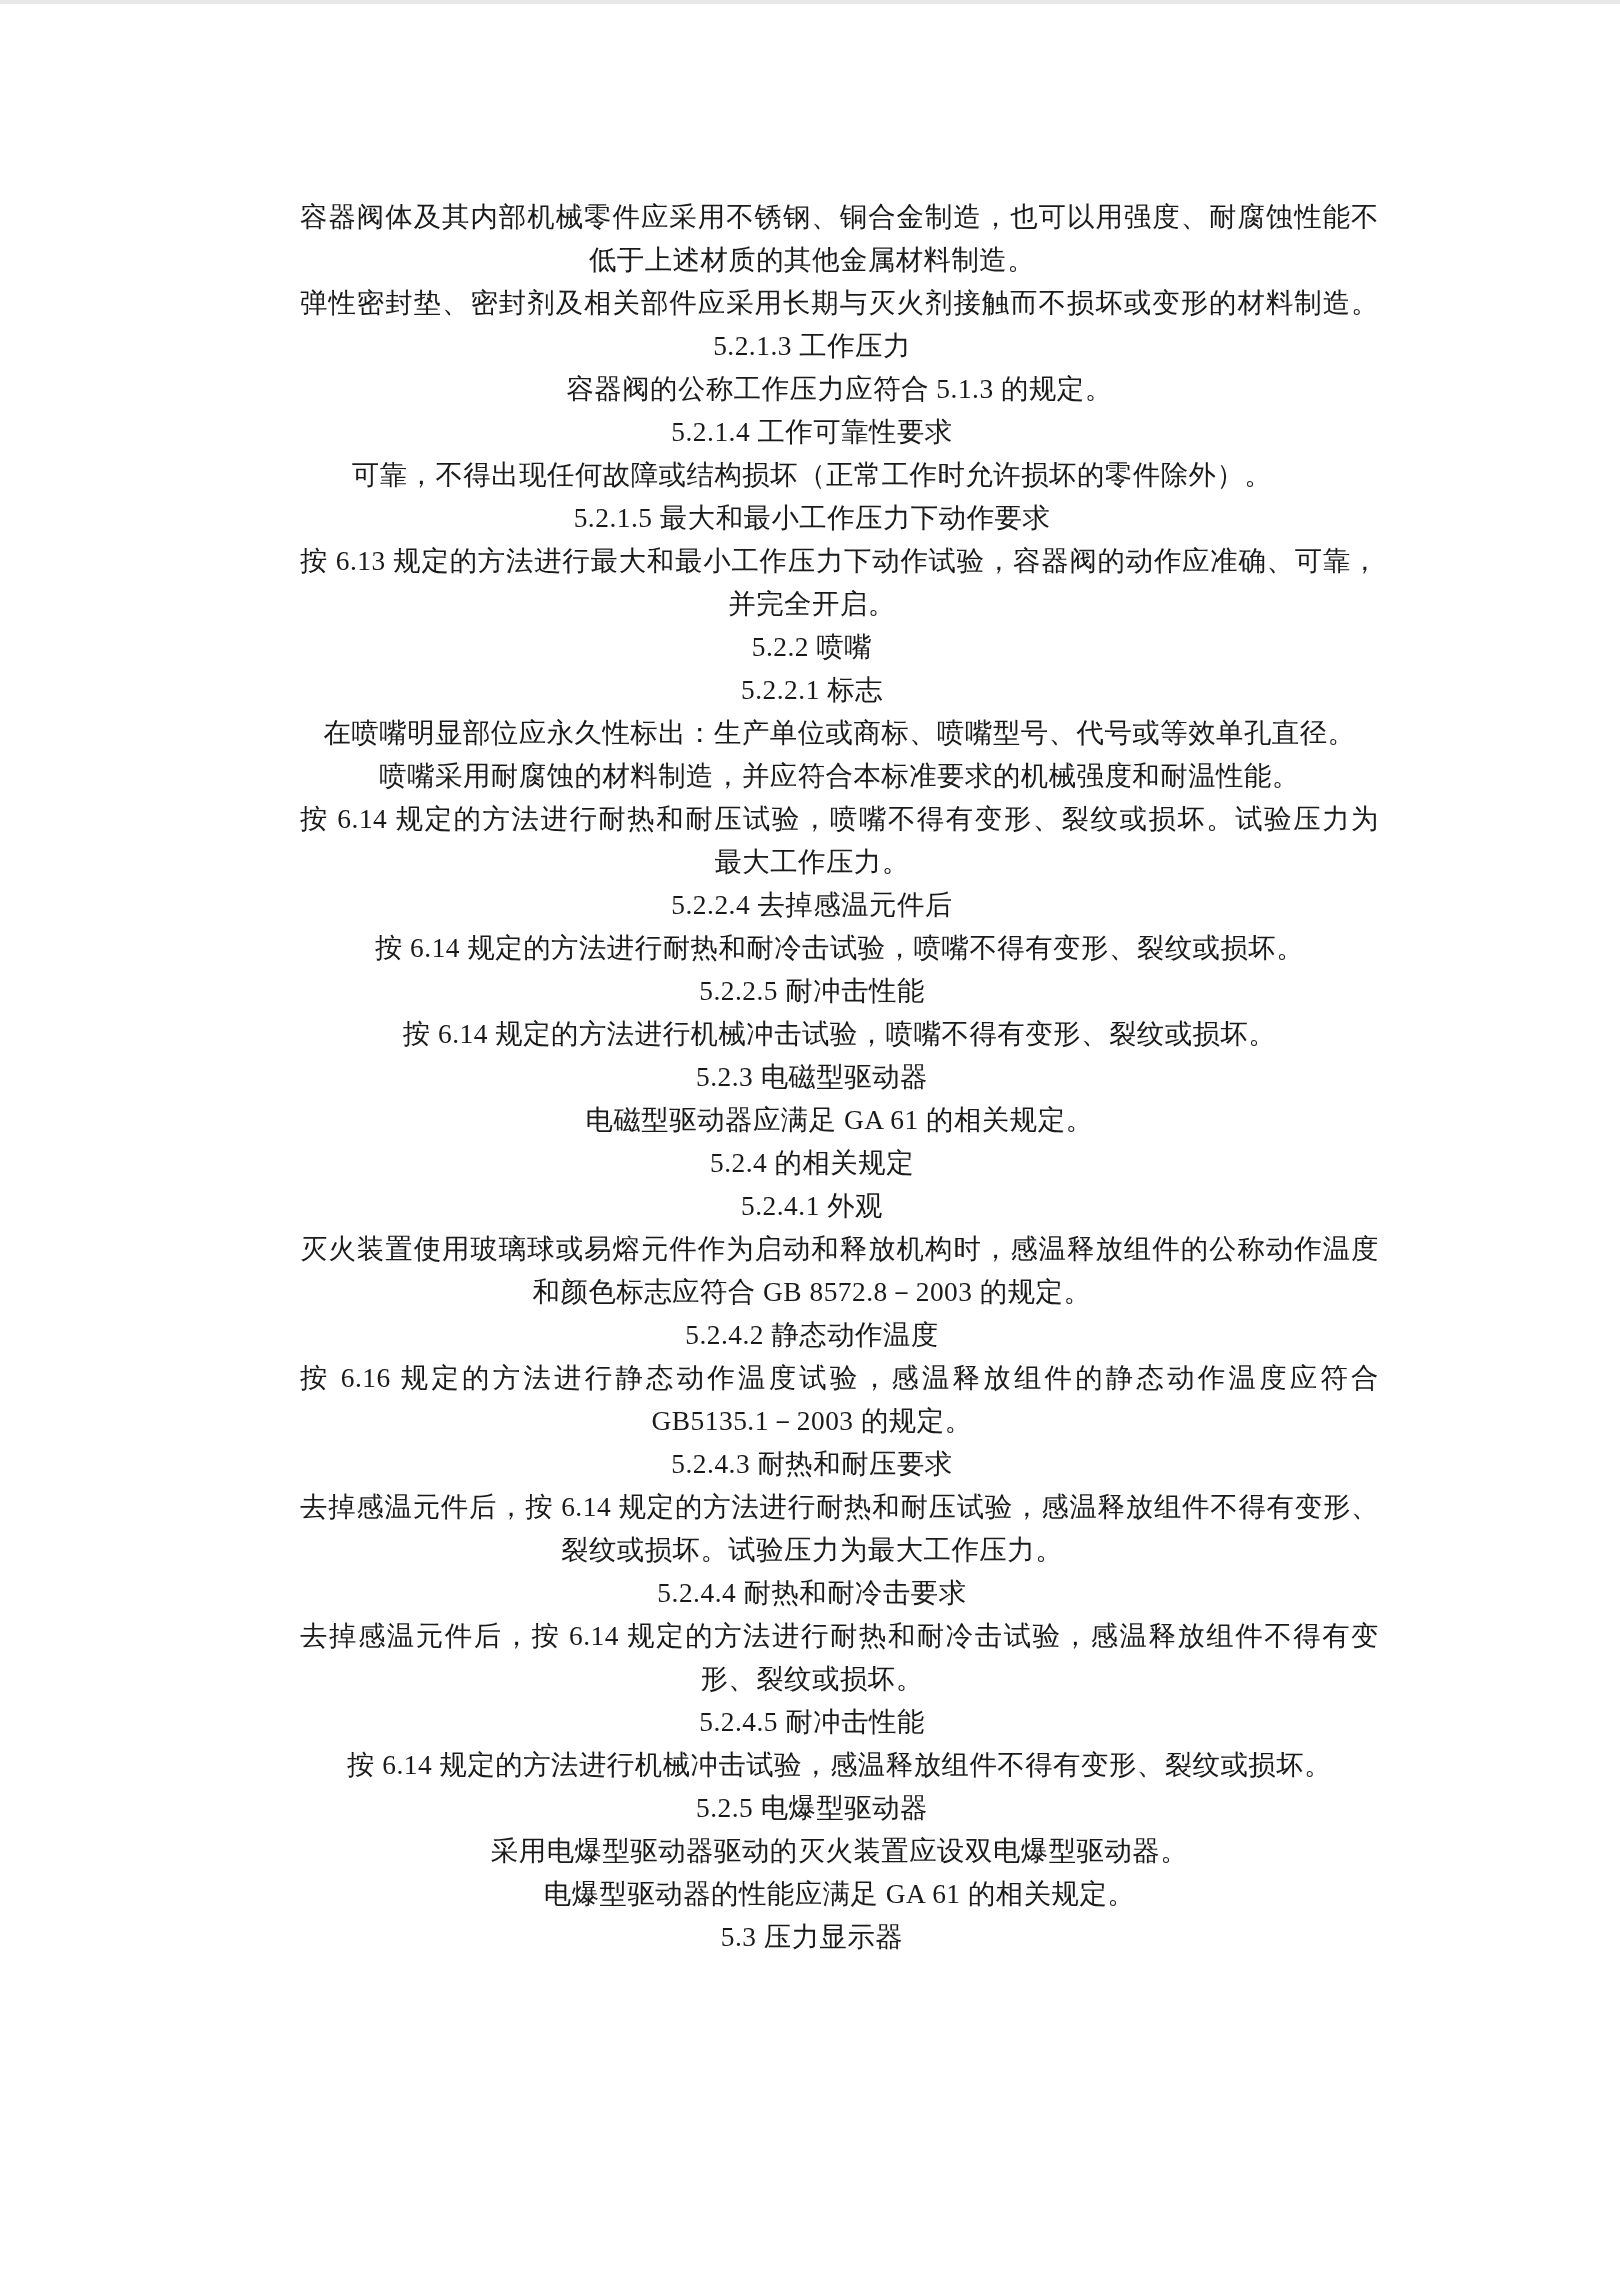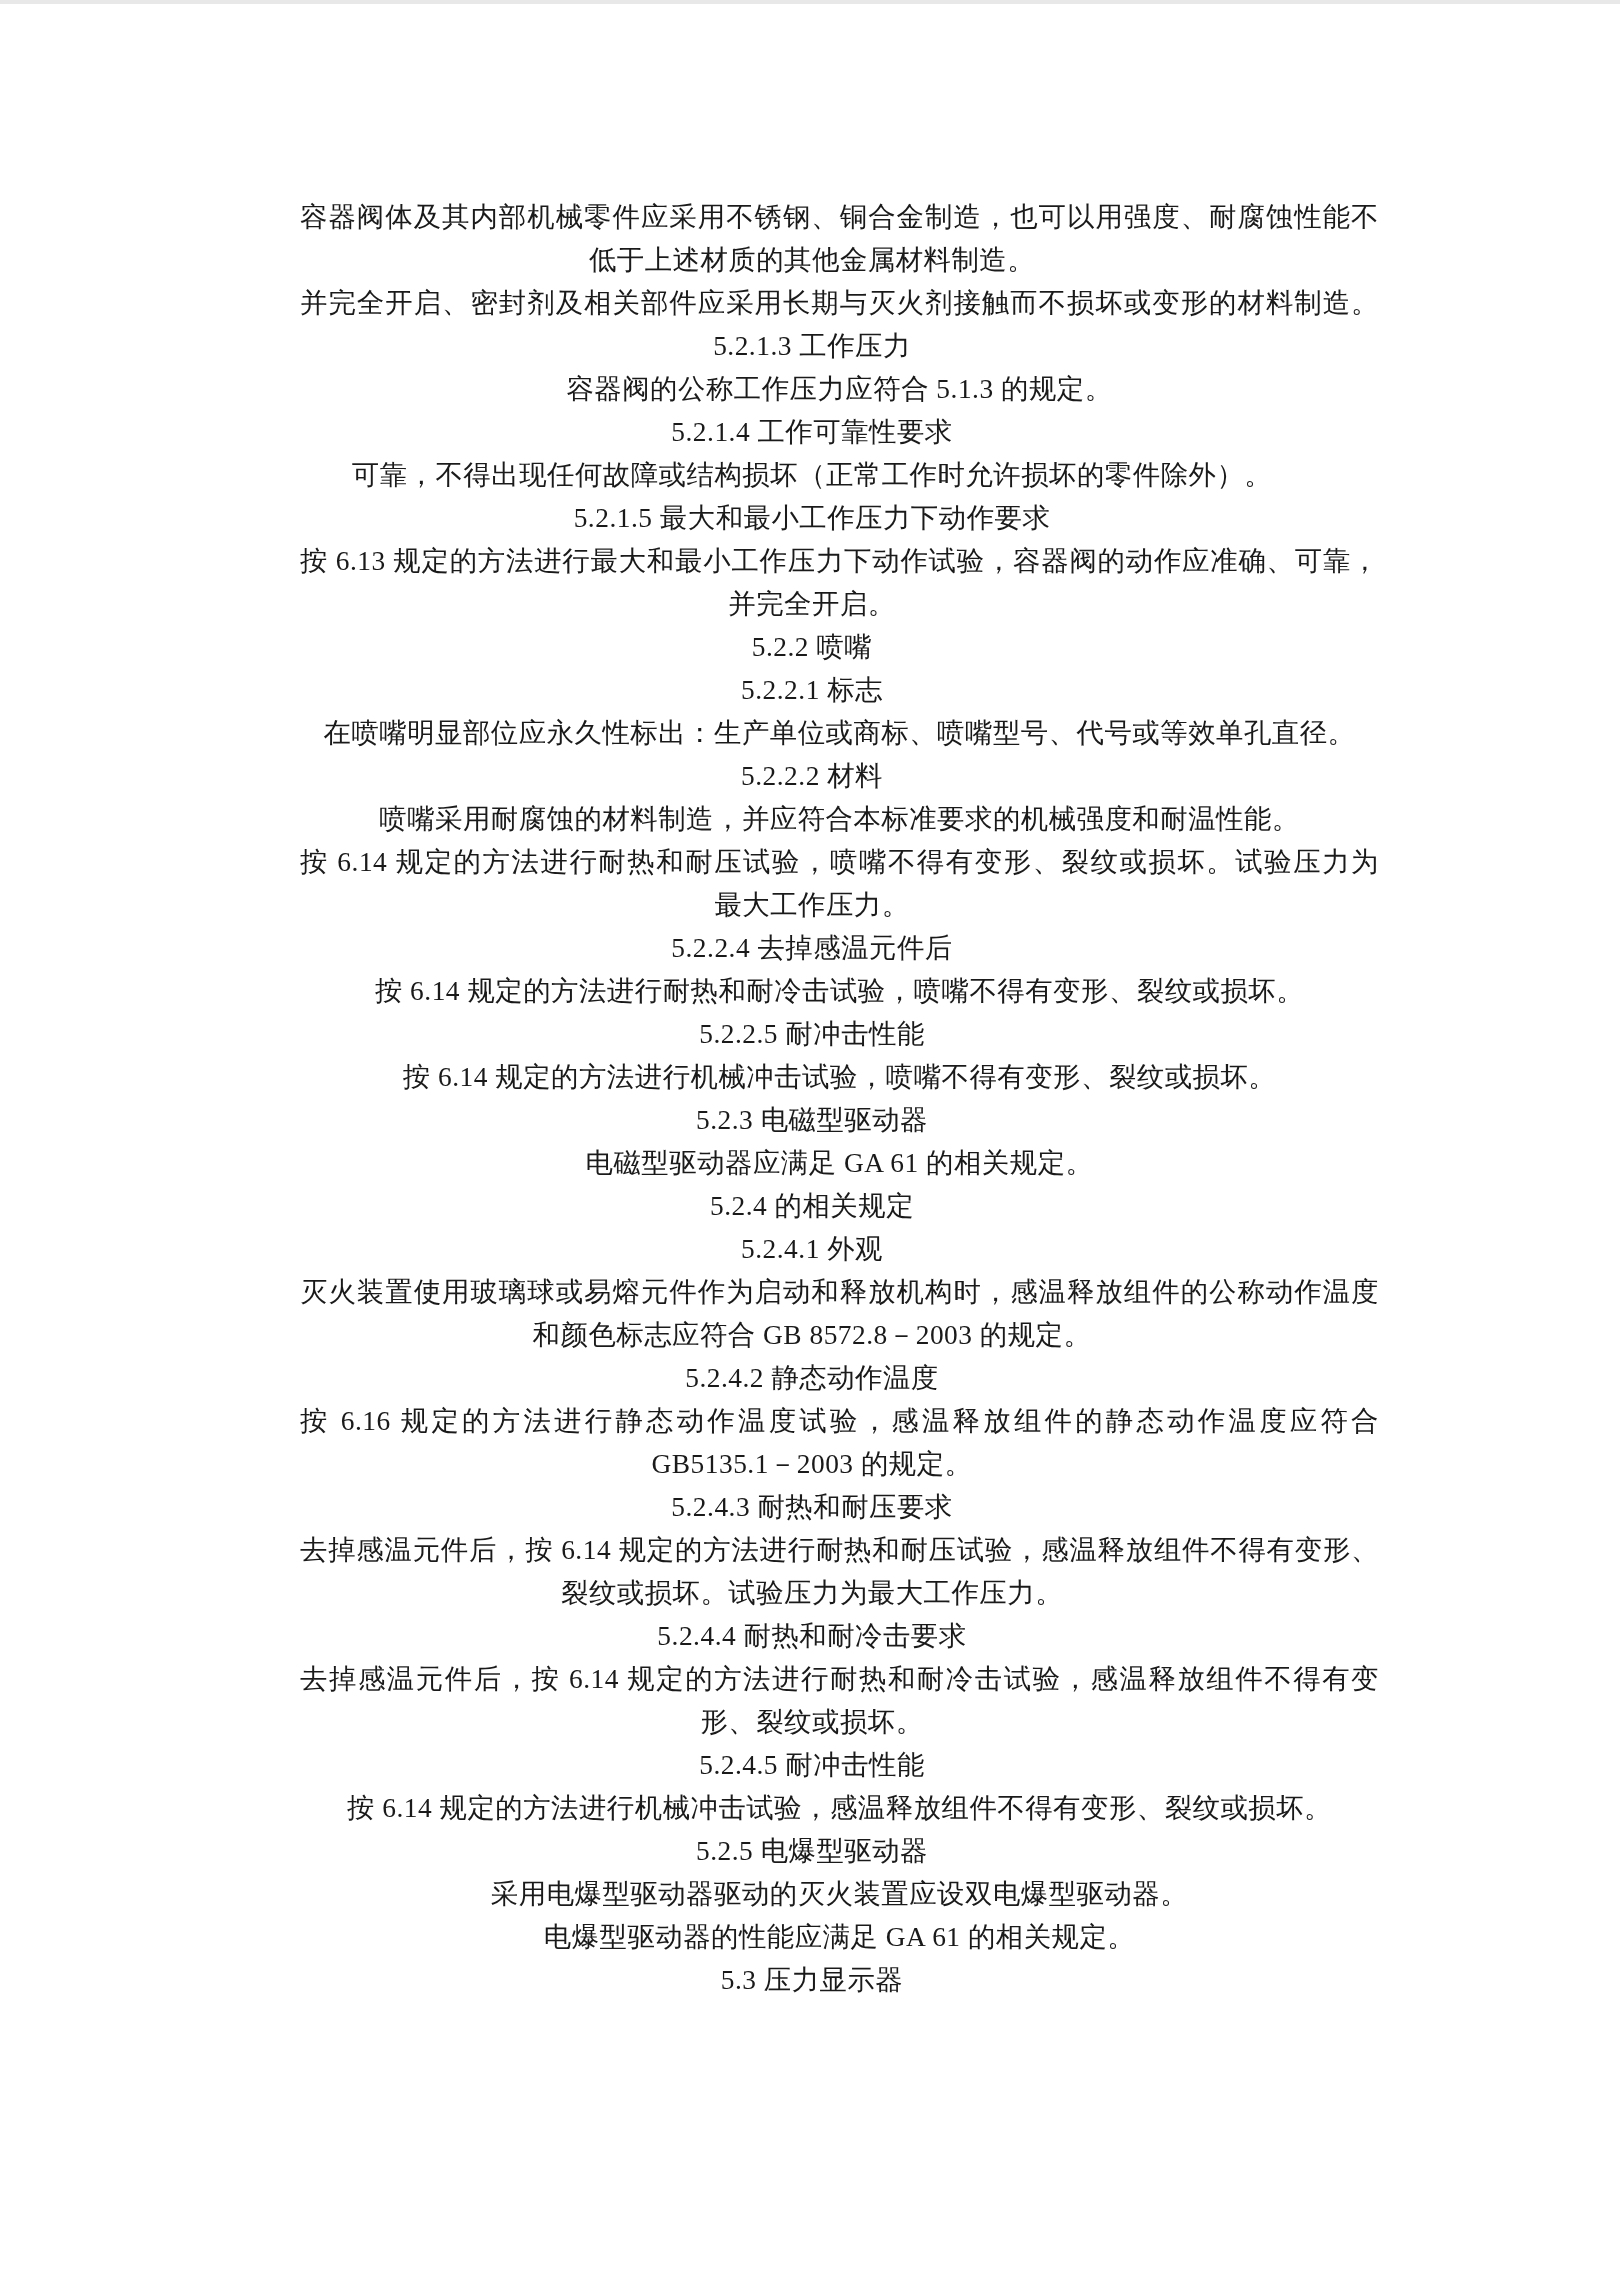--- a/index.html
+++ b/index.html
@@ -39,32 +39,31 @@
     text-justify: inter-character;
   }
 </style>
 </head>
 <body>
 
 <div class="page">
   <div class="doc-body" style="color: rgb(26, 26, 26);">
       <div class="line indent justify">容器阀体及其内部机械零件应采用不锈钢、铜合金制造，也可以用强度、耐腐蚀性能不</div>
       <div class="line">低于上述材质的其他金属材料制造。</div>
-      <div class="line indent justify">并完全开启、密封剂及相关部件应采用长期与灭火剂接触而不损坏或变形的材料制造。</div>
+      <div class="line indent justify">弹性密封垫、密封剂及相关部件应采用长期与灭火剂接触而不损坏或变形的材料制造。</div>
       <div class="line">5.2.1.3  工作压力</div>
       <div class="line indent">容器阀的公称工作压力应符合 5.1.3 的规定。</div>
       <div class="line">5.2.1.4  工作可靠性要求</div>
       <div class="line">可靠，不得出现任何故障或结构损坏（正常工作时允许损坏的零件除外）。</div>
       <div class="line">5.2.1.5  最大和最小工作压力下动作要求</div>
       <div class="line indent justify">按 6.13 规定的方法进行最大和最小工作压力下动作试验，容器阀的动作应准确、可靠，</div>
       <div class="line">并完全开启。</div>
       <div class="line">5.2.2  喷嘴</div>
       <div class="line">5.2.2.1  标志</div>
       <div class="line indent">在喷嘴明显部位应永久性标出：生产单位或商标、喷嘴型号、代号或等效单孔直径。</div>
-      <div class="line">5.2.2.2  材料</div>
       <div class="line indent">喷嘴采用耐腐蚀的材料制造，并应符合本标准要求的机械强度和耐温性能。</div>
       <div class="line indent justify">按 6.14 规定的方法进行耐热和耐压试验，喷嘴不得有变形、裂纹或损坏。试验压力为</div>
       <div class="line">最大工作压力。</div>
       <div class="line">5.2.2.4  去掉感温元件后</div>
       <div class="line indent">按 6.14 规定的方法进行耐热和耐冷击试验，喷嘴不得有变形、裂纹或损坏。</div>
       <div class="line">5.2.2.5  耐冲击性能</div>
       <div class="line indent">按 6.14 规定的方法进行机械冲击试验，喷嘴不得有变形、裂纹或损坏。</div>
       <div class="line">5.2.3  电磁型驱动器</div>
       <div class="line indent">电磁型驱动器应满足 GA 61 的相关规定。</div>
       <div class="line">5.2.4  的相关规定</div>

